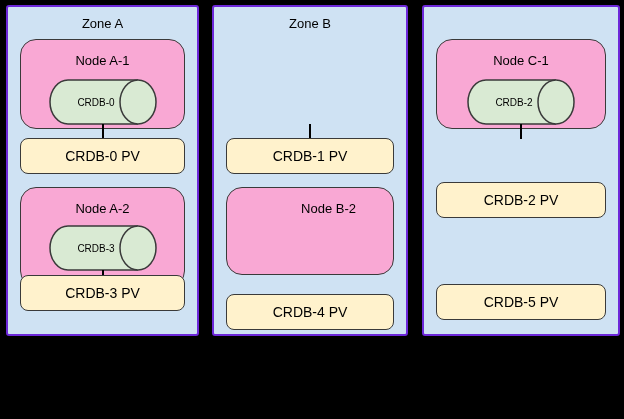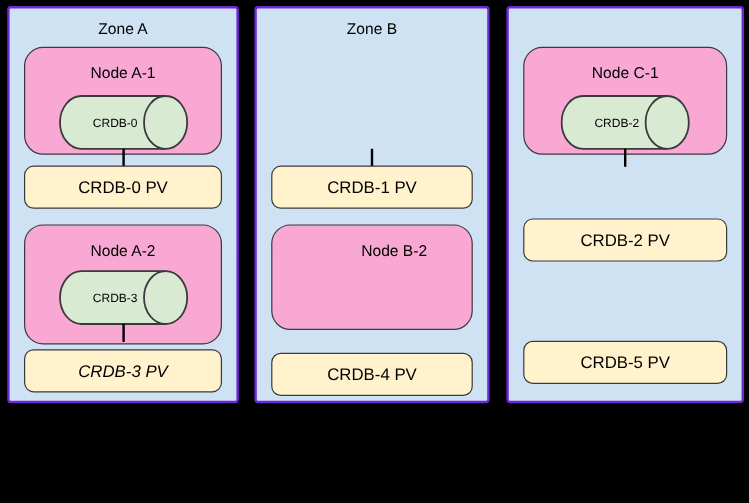--- a/index.html
+++ b/index.html
@@ -61,21 +61,21 @@
 
     <div class="node" style="top:180px; height:100px;">
       <div class="node-title">Node A-2</div>
       <svg class="cyl" style="top:37px;" width="108" height="46" viewBox="0 0 108 46">
         <path d="M89,1 L19,1 A18,22 0 0 0 19,45 L89,45" fill="#d9ead3" stroke="#3a3a3a" stroke-width="1.5"></path>
         <ellipse cx="89" cy="23" rx="18" ry="22" fill="#d9ead3" stroke="#3a3a3a" stroke-width="1.5"></ellipse>
         <text x="47" y="27" text-anchor="middle" font-size="10" fill="#000000">CRDB-3</text>
       </svg>
     </div>
     <div class="connector" style="top:263px; height:15px;"></div>
-    <div class="pv" style="top:284px;font-style:italic;">
+    <div class="pv" style="top:268px;">
       <span>CRDB-3 PV</span>
     </div>
   </div>
 
   <div class="zone" style="left:212px; width:196px;">
     <div class="zone-title">Zone B</div>
 
     <div class="connector" style="top:117px; height:15px;"></div>
     <div class="pv" style="top:131px;text-align:right;">
       <span>CRDB-1 PV</span>

